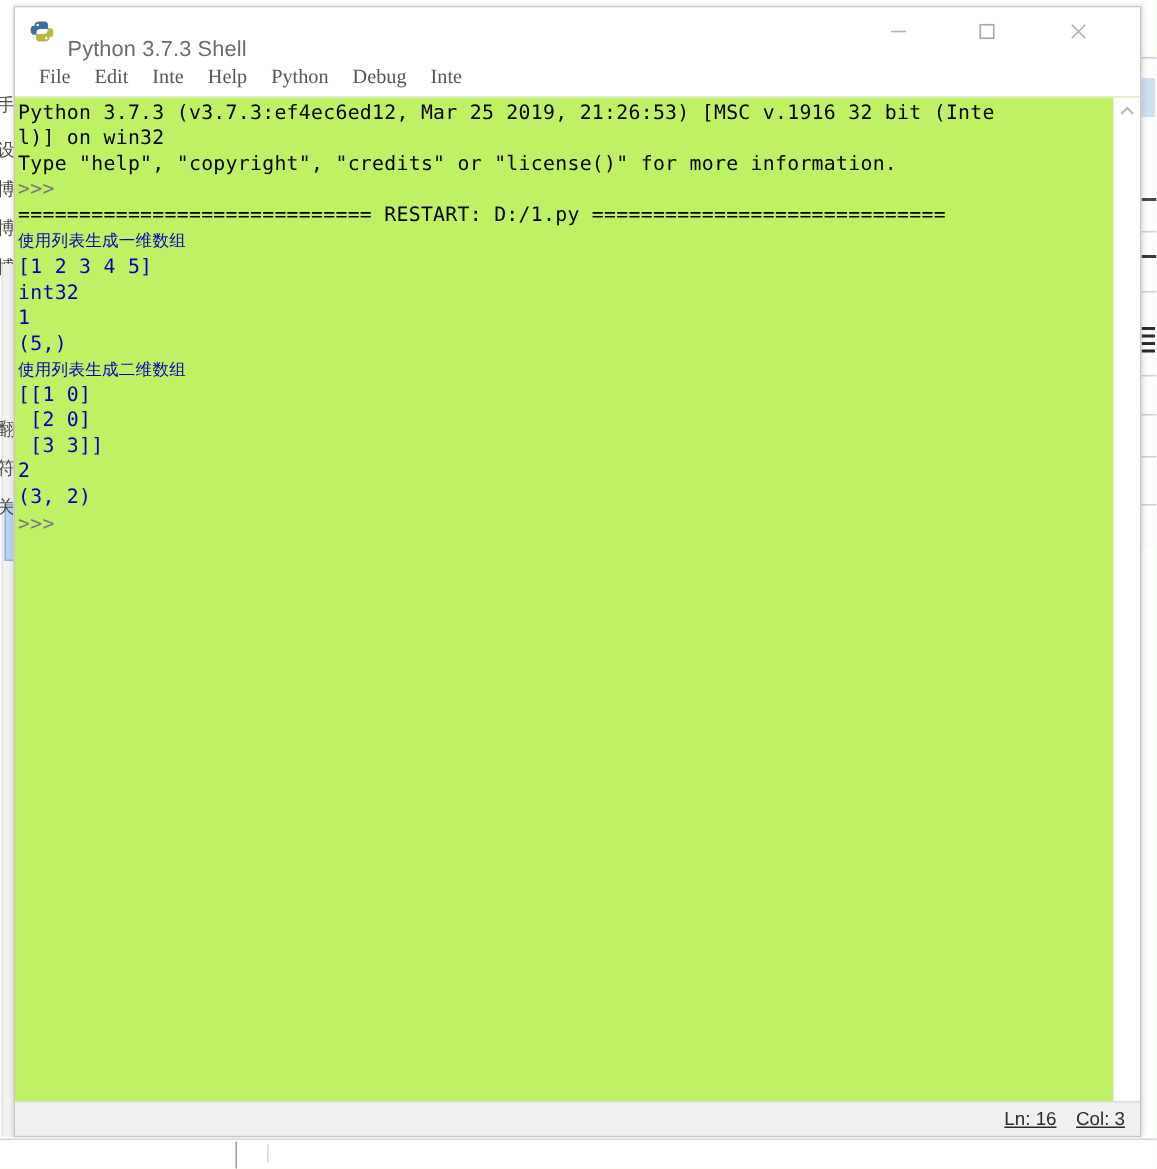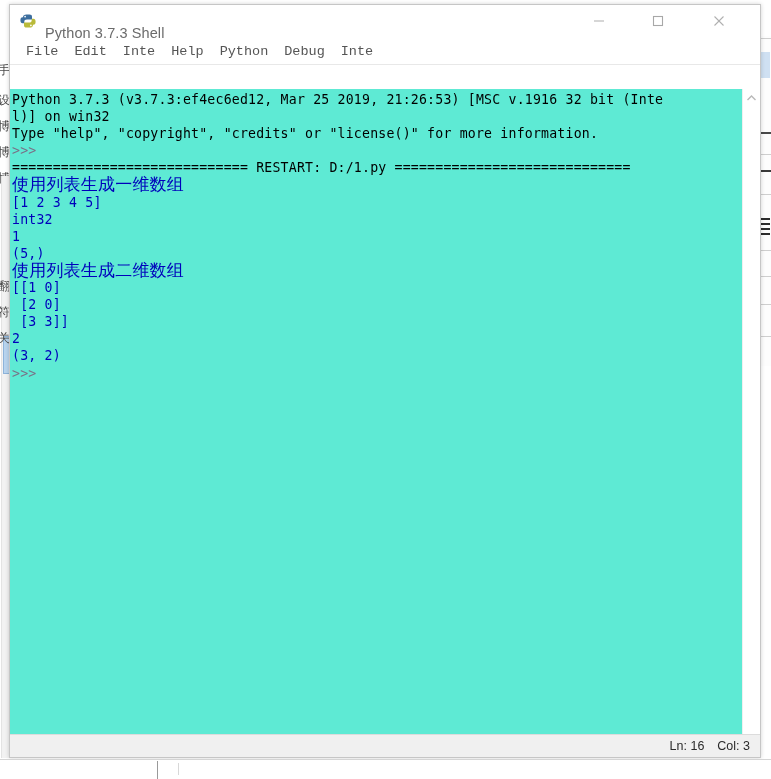--- a/index.html
+++ b/index.html
@@ -141,49 +141,48 @@
     background: #ffffff;
     display: flex;
     align-items: center;
     padding-left: 8px;
     border-bottom: 1px solid #e8e8e8;
   }
   .menu-item {
     font-size: 13.5px;
     color: #555555;
     padding: 2px 8px;
-    font-family: Liberation Mono, monospace;
+    font-family: Liberation Serif, serif;
     white-space: nowrap;
   }
 
   
   #shell-body {
     flex: 1 1 auto;
     display: flex;
     position: relative;
     overflow: hidden;
-    background: #5eead4;
-    margin-top: 24px;
+    background: #bef264;
   }
   #shell-text {
     flex: 1 1 auto;
     padding: 2px 0 0 2px;
     font-family: "DejaVu Sans Mono", "Liberation Mono", monospace;
     font-size: 13.2px;
     line-height: 17.1px;
     white-space: pre;
     overflow: hidden;
     letter-spacing: 0.2px;
   }
   .ln { display: block; height: 17.1px; }
   .c-black   { color: #000000; }
   .c-blue    { color: #0000bb; }
   .c-prompt  { color: #7a6f86; }
   .c-restart { color: #000000; }
-  .cjk { font-family: "DejaVu Sans", sans-serif; font-size: 17px; }
+  .cjk { font-family: "DejaVu Sans", sans-serif; font-size: 11px; }
 
   
   #shell-scroll {
     width: 17px;
     min-width: 17px;
     background: #ffffff;
     border-left: 1px solid #efefef;
     position: relative;
   }
   #scroll-up {
@@ -208,20 +207,21 @@
     display: flex;
     align-items: center;
     justify-content: flex-end;
     padding-right: 10px;
     gap: 13px;
   }
   .status-text {
     font-size: 12.5px;
     color: #2b2b2b;
     font-family: "Liberation Sans", sans-serif;
+    text-decoration: underline;
   }
 
   
   #taskbar {
     position: absolute;
     left: 0; bottom: 0;
     width: 771px; height: 19px;
     background: #ffffff;
     border-top: 1px solid #d5d5d5;
   }

